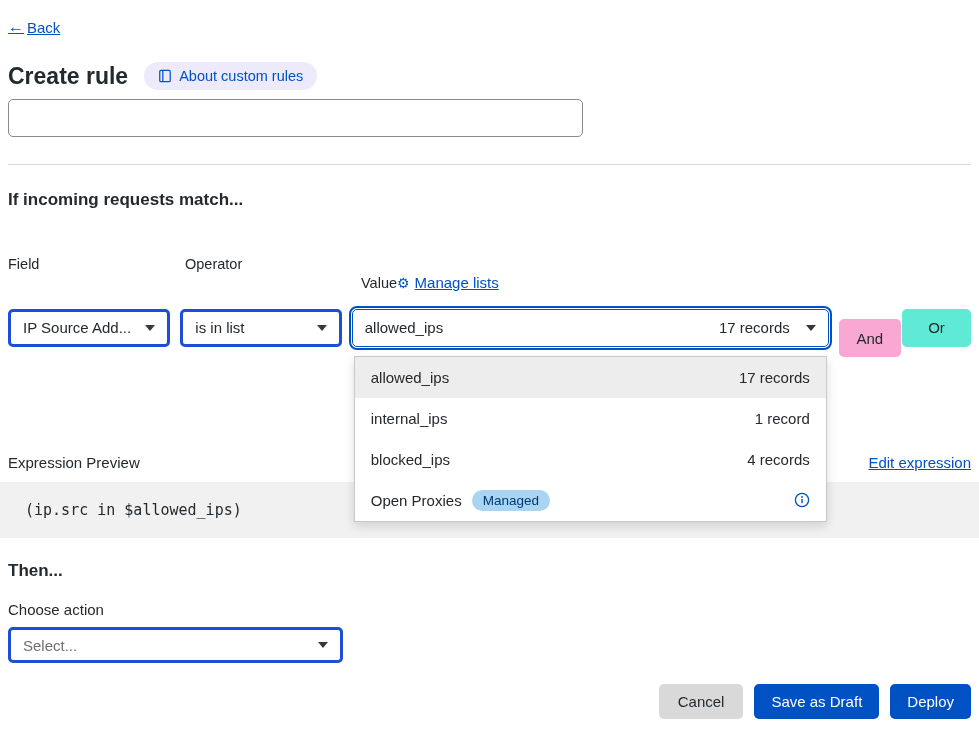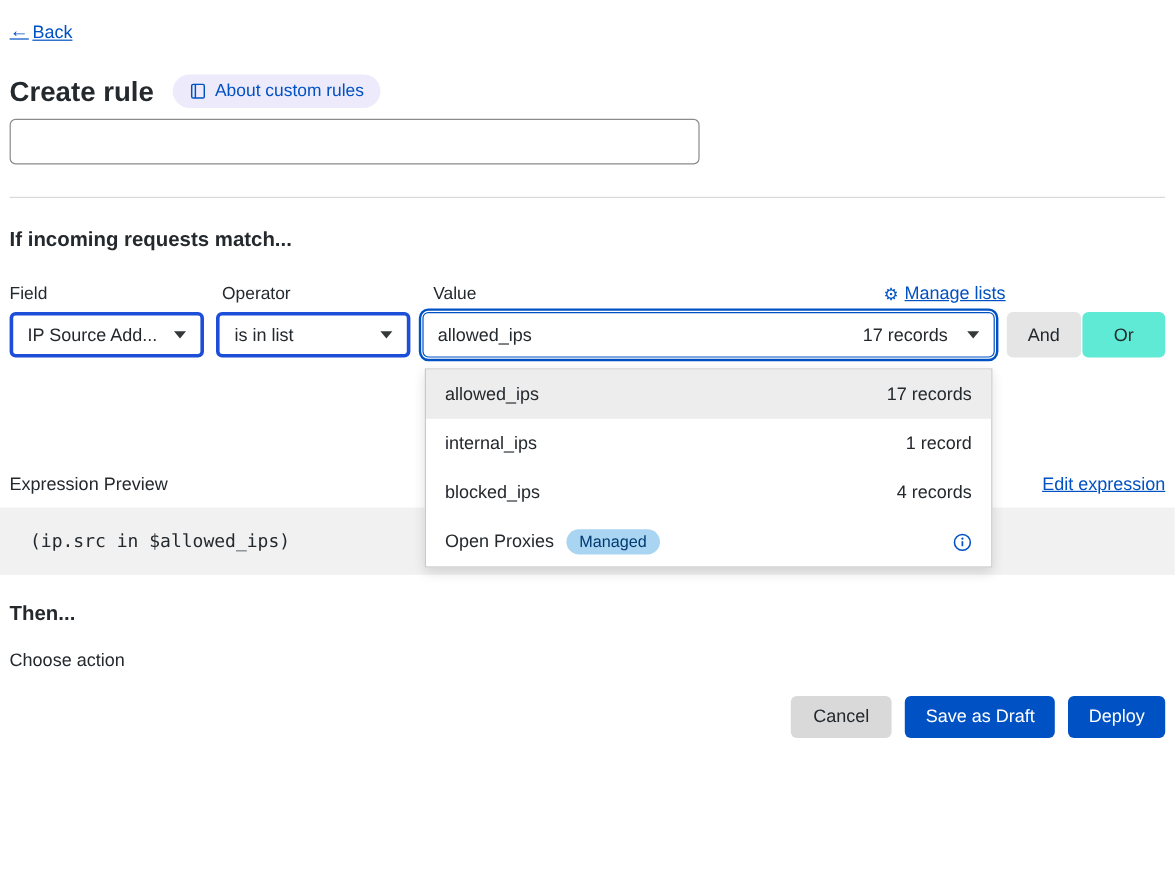--- a/index.html
+++ b/index.html
@@ -45,21 +45,21 @@
   .helper-text { font-size: 14.5px; color: #4c4c4c; margin-top: 9px; }
 
   .divider { border: none; border-top: 1px solid #d9d9d9; margin: 27px 0 0 0; }
 
   .section-heading { font-size: 17px; font-weight: 700; margin-top: 25px; color: #24292e; }
 
   
   .match-labels { display: flex; margin-top: 26px; font-size: 14.5px; align-items: center; }
   .col-field { width: 177px; }
   .col-operator { width: 176px; }
-  .col-value { width: 477px; display: flex; justify-content: space-between; align-items: center; }
+  .col-value { width: 477px; display: flex; align-items: center; margin-top: 38px; }
   .manage-link {
     display: inline-flex; align-items: center; gap: 5px;
     color: #0051c3; font-size: 15px; cursor: pointer;
   }
   .manage-link .link-text { text-decoration: underline; }
   .gear { font-size: 14px; line-height: 1; text-decoration: none; }
 
   
   .controls-row { display: flex; align-items: center; margin-top: 7px; }
   .select {
@@ -79,21 +79,21 @@
   .select-value .right-group { display: flex; align-items: center; gap: 16px; }
   .chevron {
     width: 0; height: 0; flex: none;
     border-left: 5px solid transparent; border-right: 5px solid transparent;
     border-top: 6px solid #36393a;
   }
   .btn {
     border: none; border-radius: 5px; cursor: pointer;
     font-family: "Liberation Sans", sans-serif; font-size: 15px;
   }
-  .btn-and { background: #e5e5e5; color: #24292e; height: 38px; width: 64px; margin-left: 10px; }
+  .btn-and { background: #f9a8d4; color: #24292e; height: 38px; width: 64px; margin-left: 10px; margin-top: 21px; }
   .btn-or  { background: #5eead4; color: #24292e; height: 38px; width: 71px; margin-left: 1px; }
 
   
   .dropdown {
     position: absolute; top: 47px; left: 2px; width: 473px;
     background: #fff; border: 1px solid #c9c9c9;
     box-shadow: 0 4px 10px rgba(0,0,0,0.14);
     z-index: 10;
   }
   .dropdown-row {
@@ -226,20 +226,24 @@
 
   <div class="expression-row">
     <span>Expression Preview</span>
     <a class="edit-link">Edit expression</a>
   </div>
 
   <div class="code-block">(ip.src in $allowed_ips)</div>
 
   <div class="section-heading then-heading">Then...</div>
   <div class="choose-label">Choose action</div>
+  <div class="select action-select">
+    <span class="placeholder">Select...</span>
+    <span class="chevron"></span>
+  </div>
 
   <div class="footer">
     <button class="btn btn-cancel">Cancel</button>
     <button class="btn btn-primary">Save as Draft</button>
     <button class="btn btn-primary">Deploy</button>
   </div>
 
 </div>
 
 </body></html>

